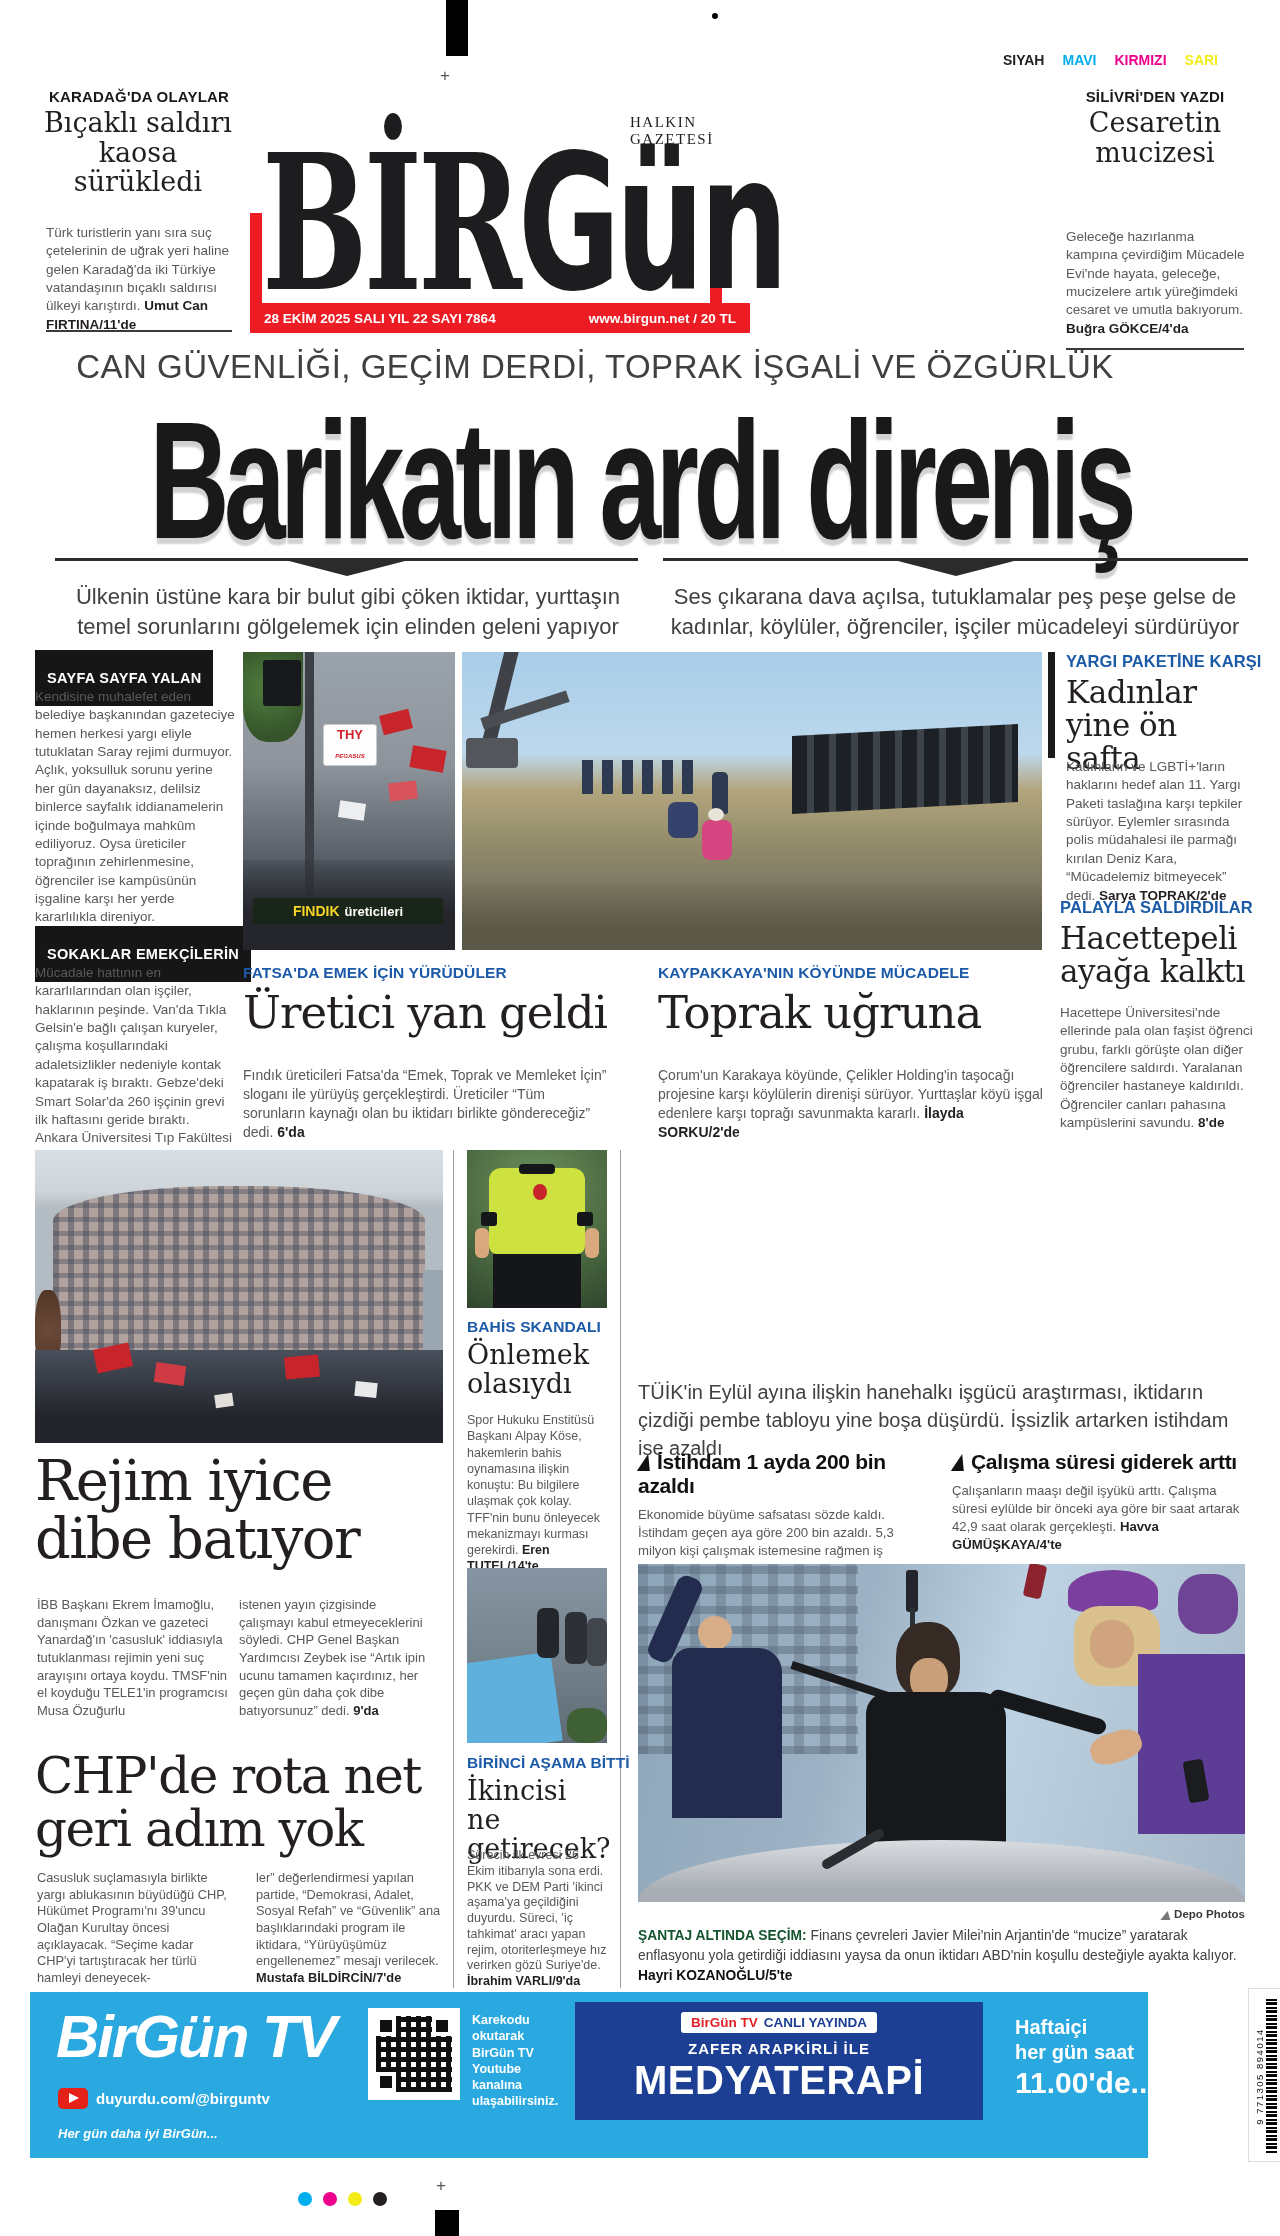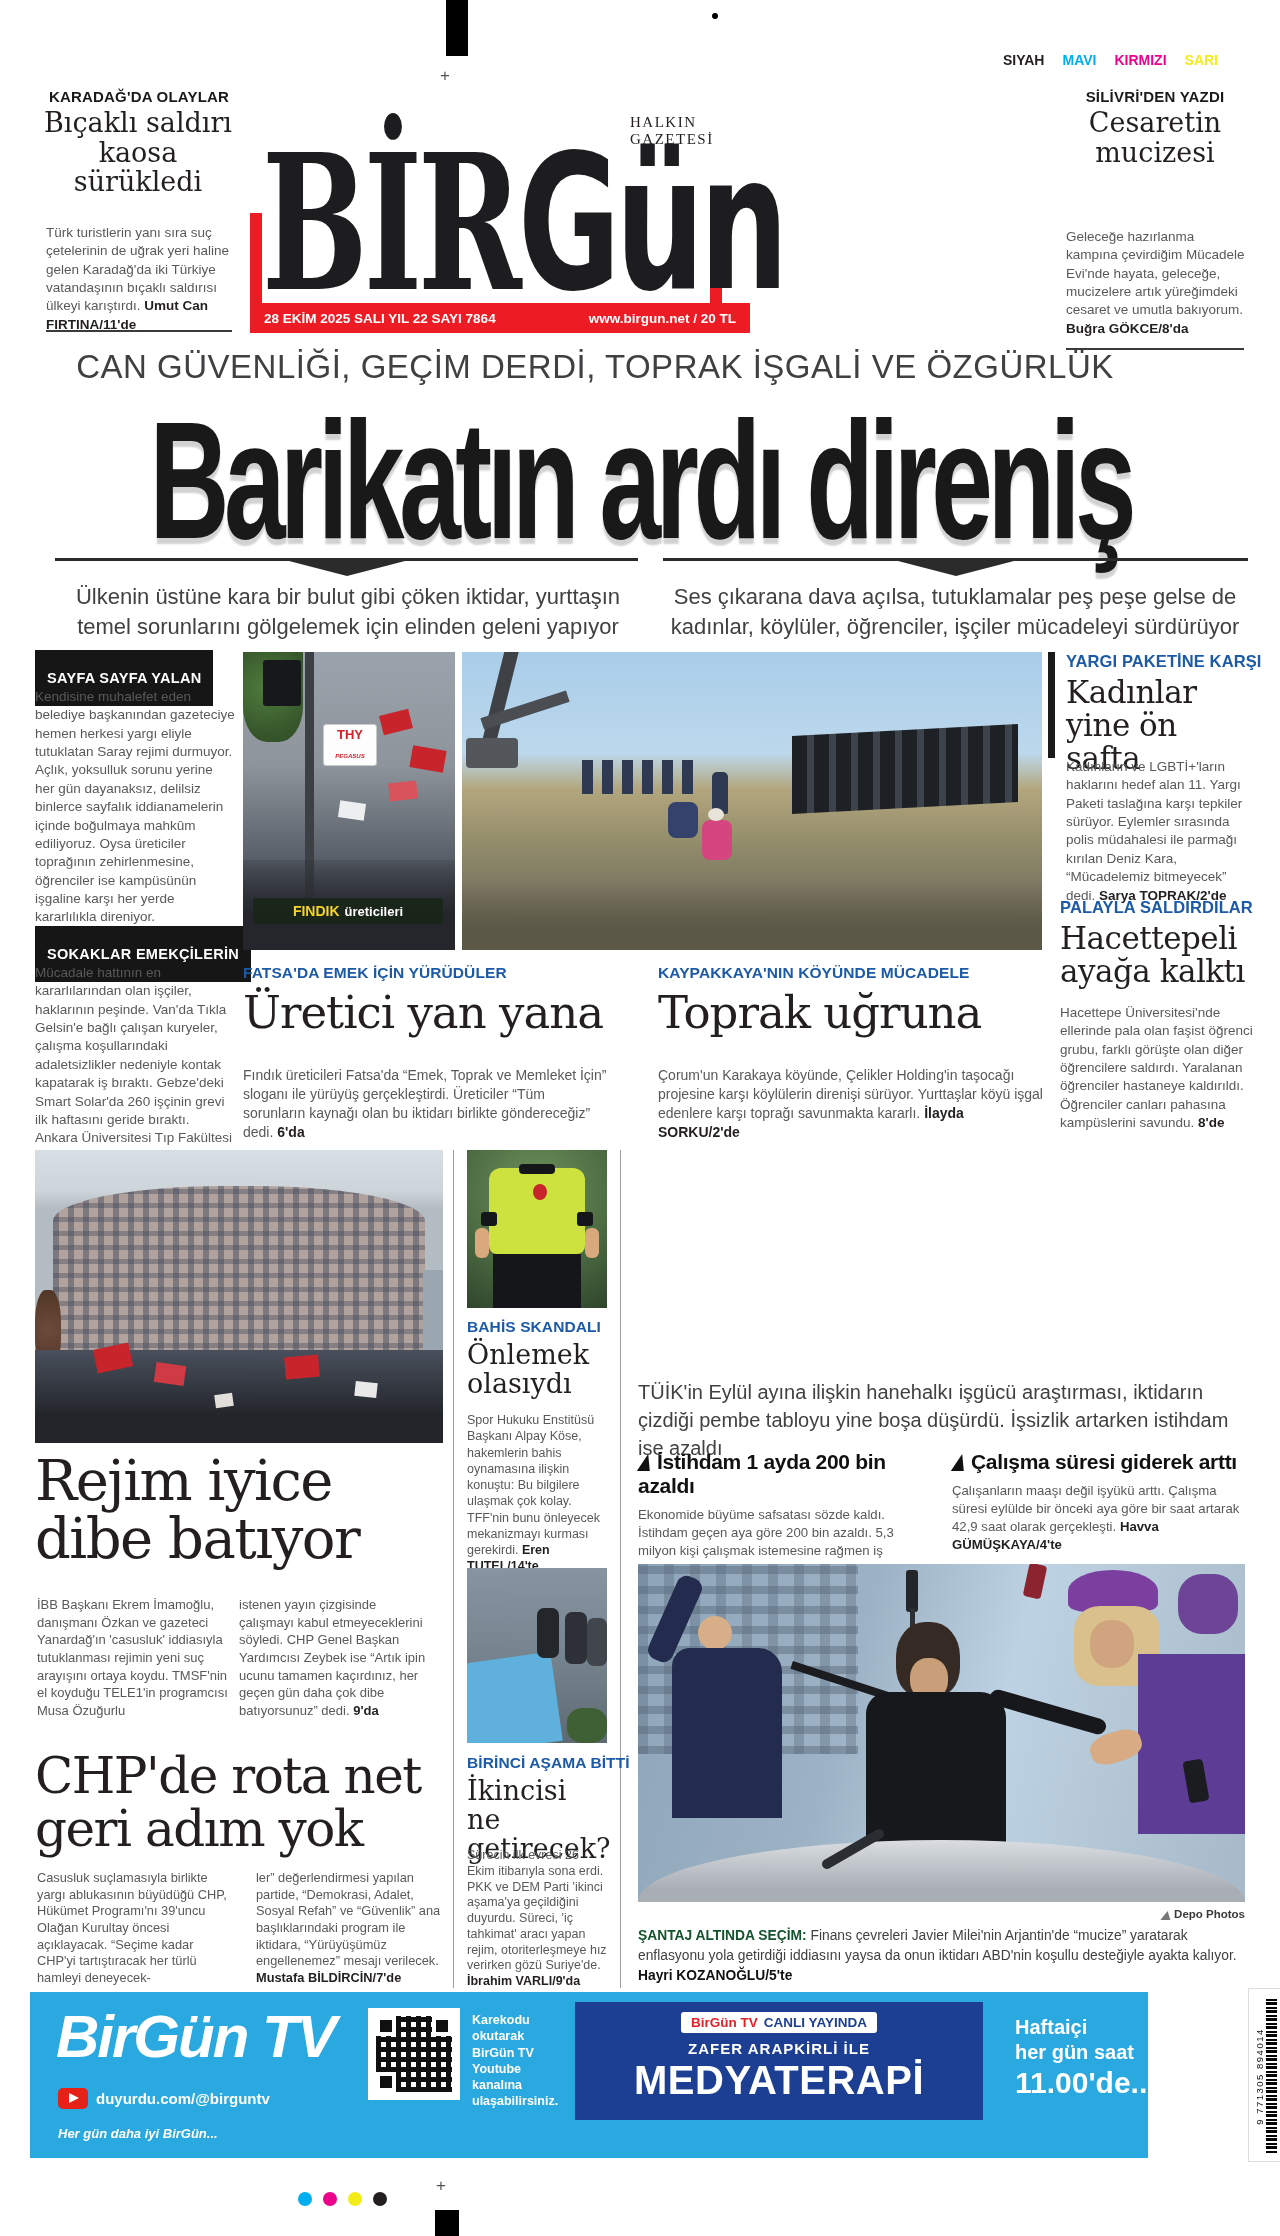--- a/index.html
+++ b/index.html
@@ -92,21 +92,21 @@
   </div>
   <div class="abs datebar" style="left:250px;top:303px;width:472px;height:30px;">
     <span>28 EKİM 2025 SALI YIL 22 SAYI 7864</span>
     <span>www.birgun.net  / 20 TL</span>
   </div>
 
   <div class="abs kicker-black" style="left:1066px;top:88px;width:178px;text-align:center;">SİLİVRİ'DEN YAZDI</div>
   <div class="abs serif" style="left:1062px;top:108px;width:186px;font-size:27px;line-height:1.1;text-align:center;">Cesaretin mucizesi</div>
   <p class="abs body-txt" style="left:1066px;top:228px;width:180px;">
     <span>Geleceğe hazırlanma kampına çevirdiğim Mücadele Evi'nde hayata, geleceğe, mucizelere artık yüreğimdeki cesaret ve umutla bakıyorum.</span>
-    <b>Buğra GÖKCE/8'da</b>
+    <b>Buğra GÖKCE/4'da</b>
   </p>
   <div class="abs rule" style="left:1066px;top:348px;width:178px;"></div>
 
   <div class="abs" style="left:40px;top:348px;width:1110px;text-align:center;font-size:33px;color:#404042;letter-spacing:.5px;">CAN GÜVENLİĞİ, GEÇİM DERDİ, TOPRAK İŞGALİ VE ÖZGÜRLÜK</div>
   <div class="abs" style="left:0;top:396px;width:1280px;height:168px;display:flex;align-items:center;justify-content:center;">
     <span style="display:inline-block;font-weight:700;font-size:142px;letter-spacing:-7px;color:#191919;transform:scale(.78,1.18);white-space:nowrap;text-shadow:0 5px 2px rgba(0,0,0,.18);">Barikatın ardı direniş</span>
   </div>
   <div class="abs deckrule" style="left:55px;top:558px;width:583px;">
       <span class="tri"></span>
     </div>
@@ -150,21 +150,21 @@
     <div style="left:120px;top:108px;width:120px;height:34px;background:repeating-linear-gradient(90deg,#2e3a52 0 11px,transparent 11px 20px);"></div>
     <div style="left:330px;top:78px;width:226px;height:78px;background:repeating-linear-gradient(90deg,#1d2126 0 15px,#3c434b 15px 22px);transform:skewY(-3deg);"></div>
     <div style="left:250px;top:120px;width:16px;height:42px;background:#2e3a52;border-radius:5px 5px 2px 2px;"></div>
     <div style="left:206px;top:150px;width:30px;height:36px;background:#35426b;border-radius:8px;"></div>
     <div style="left:240px;top:168px;width:30px;height:40px;background:#d5457f;border-radius:8px;"></div>
     <div style="left:246px;top:156px;width:16px;height:13px;background:#e8e4da;border-radius:50%;"></div>
     <div style="left:0;bottom:0;width:580px;height:70px;background:linear-gradient(180deg,rgba(90,86,70,0),#5c5847 70%);"></div>
   </div>
 
   <div class="abs kicker-blue" style="left:243px;top:964px;">FATSA'DA EMEK İÇİN YÜRÜDÜLER</div>
-  <div class="abs serif" style="left:243px;top:986px;font-size:45px;letter-spacing:-1px;">Üretici yan yana</div>
+  <div class="abs serif" style="left:243px;top:986px;font-size:45px;letter-spacing:-1px;">Üretici yan geldi</div>
   <p class="abs body-txt" style="left:243px;top:1066px;width:366px;font-size:14px;">
     <span>Fındık üreticileri Fatsa'da “Emek, Toprak ve Memleket İçin” sloganı ile yürüyüş gerçekleştirdi. Üreticiler “Tüm sorunların kaynağı olan bu iktidarı birlikte göndereceğiz” dedi.</span>
     <b>6'da</b>
   </p>
 
   <div class="abs kicker-blue" style="left:658px;top:964px;">KAYPAKKAYA'NIN KÖYÜNDE MÜCADELE</div>
   <div class="abs serif" style="left:658px;top:986px;font-size:45px;letter-spacing:-1px;">Toprak uğruna</div>
   <p class="abs body-txt" style="left:658px;top:1066px;width:388px;font-size:14px;">
     <span>Çorum'un Karakaya köyünde, Çelikler Holding'in taşocağı projesine karşı köylülerin direnişi sürüyor. Yurttaşlar köyü işgal edenlere karşı toprağı savunmakta kararlı.</span>
     <b>İlayda SORKU/2'de</b>

